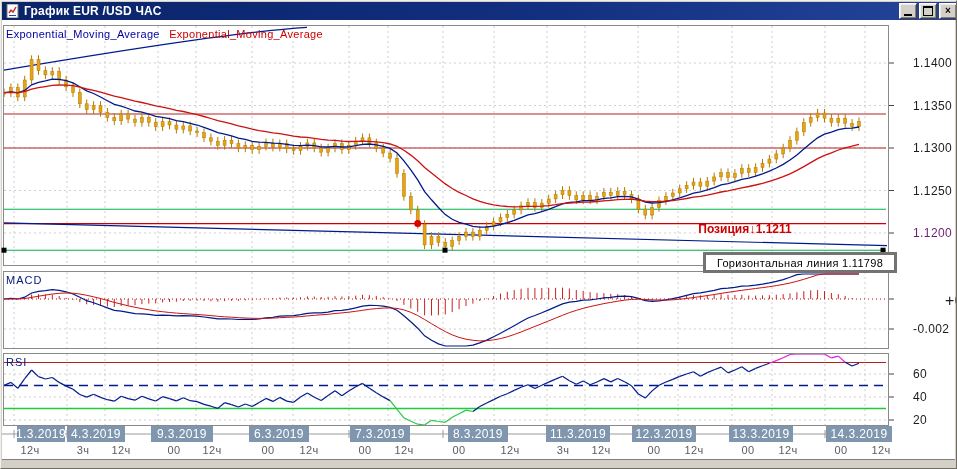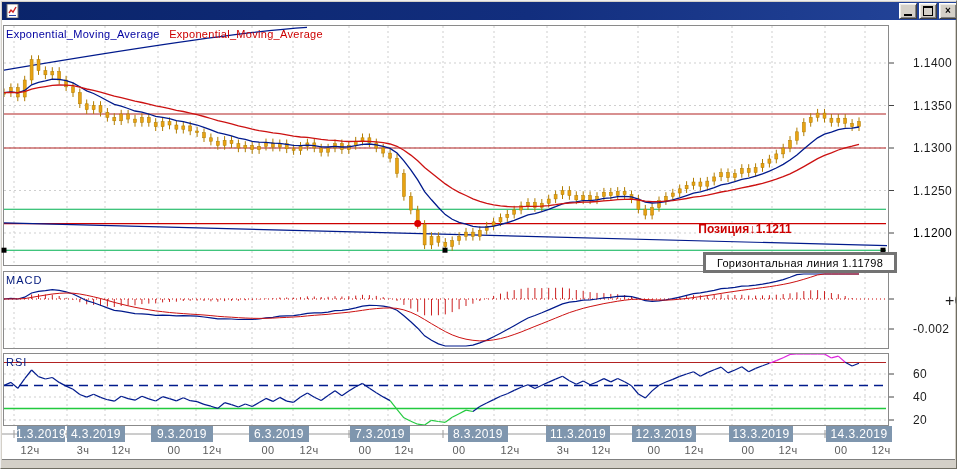--- a/index.html
+++ b/index.html
@@ -48,20 +48,21 @@
 <div class="win">
 
   <div class="titlebar">
     <span class="title-icon">
       <svg width="14" height="14" viewBox="0 0 14 14">
         <rect x="1" y="0" width="11" height="14" fill="#fdfdfd" stroke="#777"></rect>
         <polyline points="3,9 5,6 7,8 10,3" fill="none" stroke="#cc2222" stroke-width="1.4"></polyline>
         <line x1="3" y1="11.5" x2="10" y2="11.5" stroke="#2244aa"></line>
       </svg>
     </span>
+    <span class="title-text">График EUR /USD ЧАС</span>
     <span class="btn-box">
       <span class="win-btn">
           <span class="glyph-min"></span>
         </span>
       <span class="win-btn">
           <span class="glyph-max"></span>
         </span>
       <span class="win-btn">
           <span>×</span>
         </span>
@@ -716,21 +717,21 @@
         <line x1="844.2" y1="361.2" x2="851.1" y2="365.0" stroke="#001a8c" stroke-width="1.2"></line>
         <line x1="851.1" y1="365.0" x2="858.0" y2="362.3" stroke="#001a8c" stroke-width="1.2"></line>
       </g>
     </svg>
 
   <div class="layer" id="labels-layer">
       <div style="position: absolute; left: 896px; top: 55px; font-size: 12px; color: rgb(28, 28, 28); letter-spacing: 0.4px;">1.1400</div>
       <div style="position: absolute; left: 896px; top: 97.5px; font-size: 12px; color: rgb(28, 28, 28); letter-spacing: 0.4px;">1.1350</div>
       <div style="position: absolute; left: 896px; top: 140px; font-size: 12px; color: rgb(28, 28, 28); letter-spacing: 0.4px;">1.1300</div>
       <div style="position: absolute; left: 896px; top: 182.5px; font-size: 12px; color: rgb(28, 28, 28); letter-spacing: 0.4px;">1.1250</div>
-      <div style="position: absolute; left: 896px; top: 225px; font-size: 12px; color: #000000; letter-spacing: 0.4px;">1.1200</div>
+      <div style="position: absolute; left: 896px; top: 225px; font-size: 12px; color: #701a75; letter-spacing: 0.4px;">1.1200</div>
       <div style="position: absolute; left: 928px; top: 291px; font-size: 16px; color: rgb(28, 28, 28); letter-spacing: 0.4px;">+0.000</div>
       <div style="position: absolute; left: 896px; top: 321px; font-size: 12px; color: rgb(28, 28, 28); letter-spacing: 0.4px;">-0.002</div>
       <div style="position: absolute; left: 896px; top: 366px; font-size: 12px; color: rgb(28, 28, 28); letter-spacing: 0.4px;">60</div>
       <div style="position: absolute; left: 896px; top: 389px; font-size: 12px; color: rgb(28, 28, 28); letter-spacing: 0.4px;">40</div>
       <div style="position: absolute; left: 896px; top: 412px; font-size: 12px; color: rgb(28, 28, 28); letter-spacing: 0.4px;">20</div>
       <div class="date-band" style="left: 0px; width: 48px;">1.3.2019</div>
       <div class="date-band" style="left: 50px; width: 58px;">4.3.2019</div>
       <div class="date-band" style="left: 134px; width: 62px;">9.3.2019</div>
       <div class="date-band" style="left: 232px; width: 60px;">6.3.2019</div>
       <div class="date-band" style="left: 333px; width: 60px;">7.3.2019</div>

